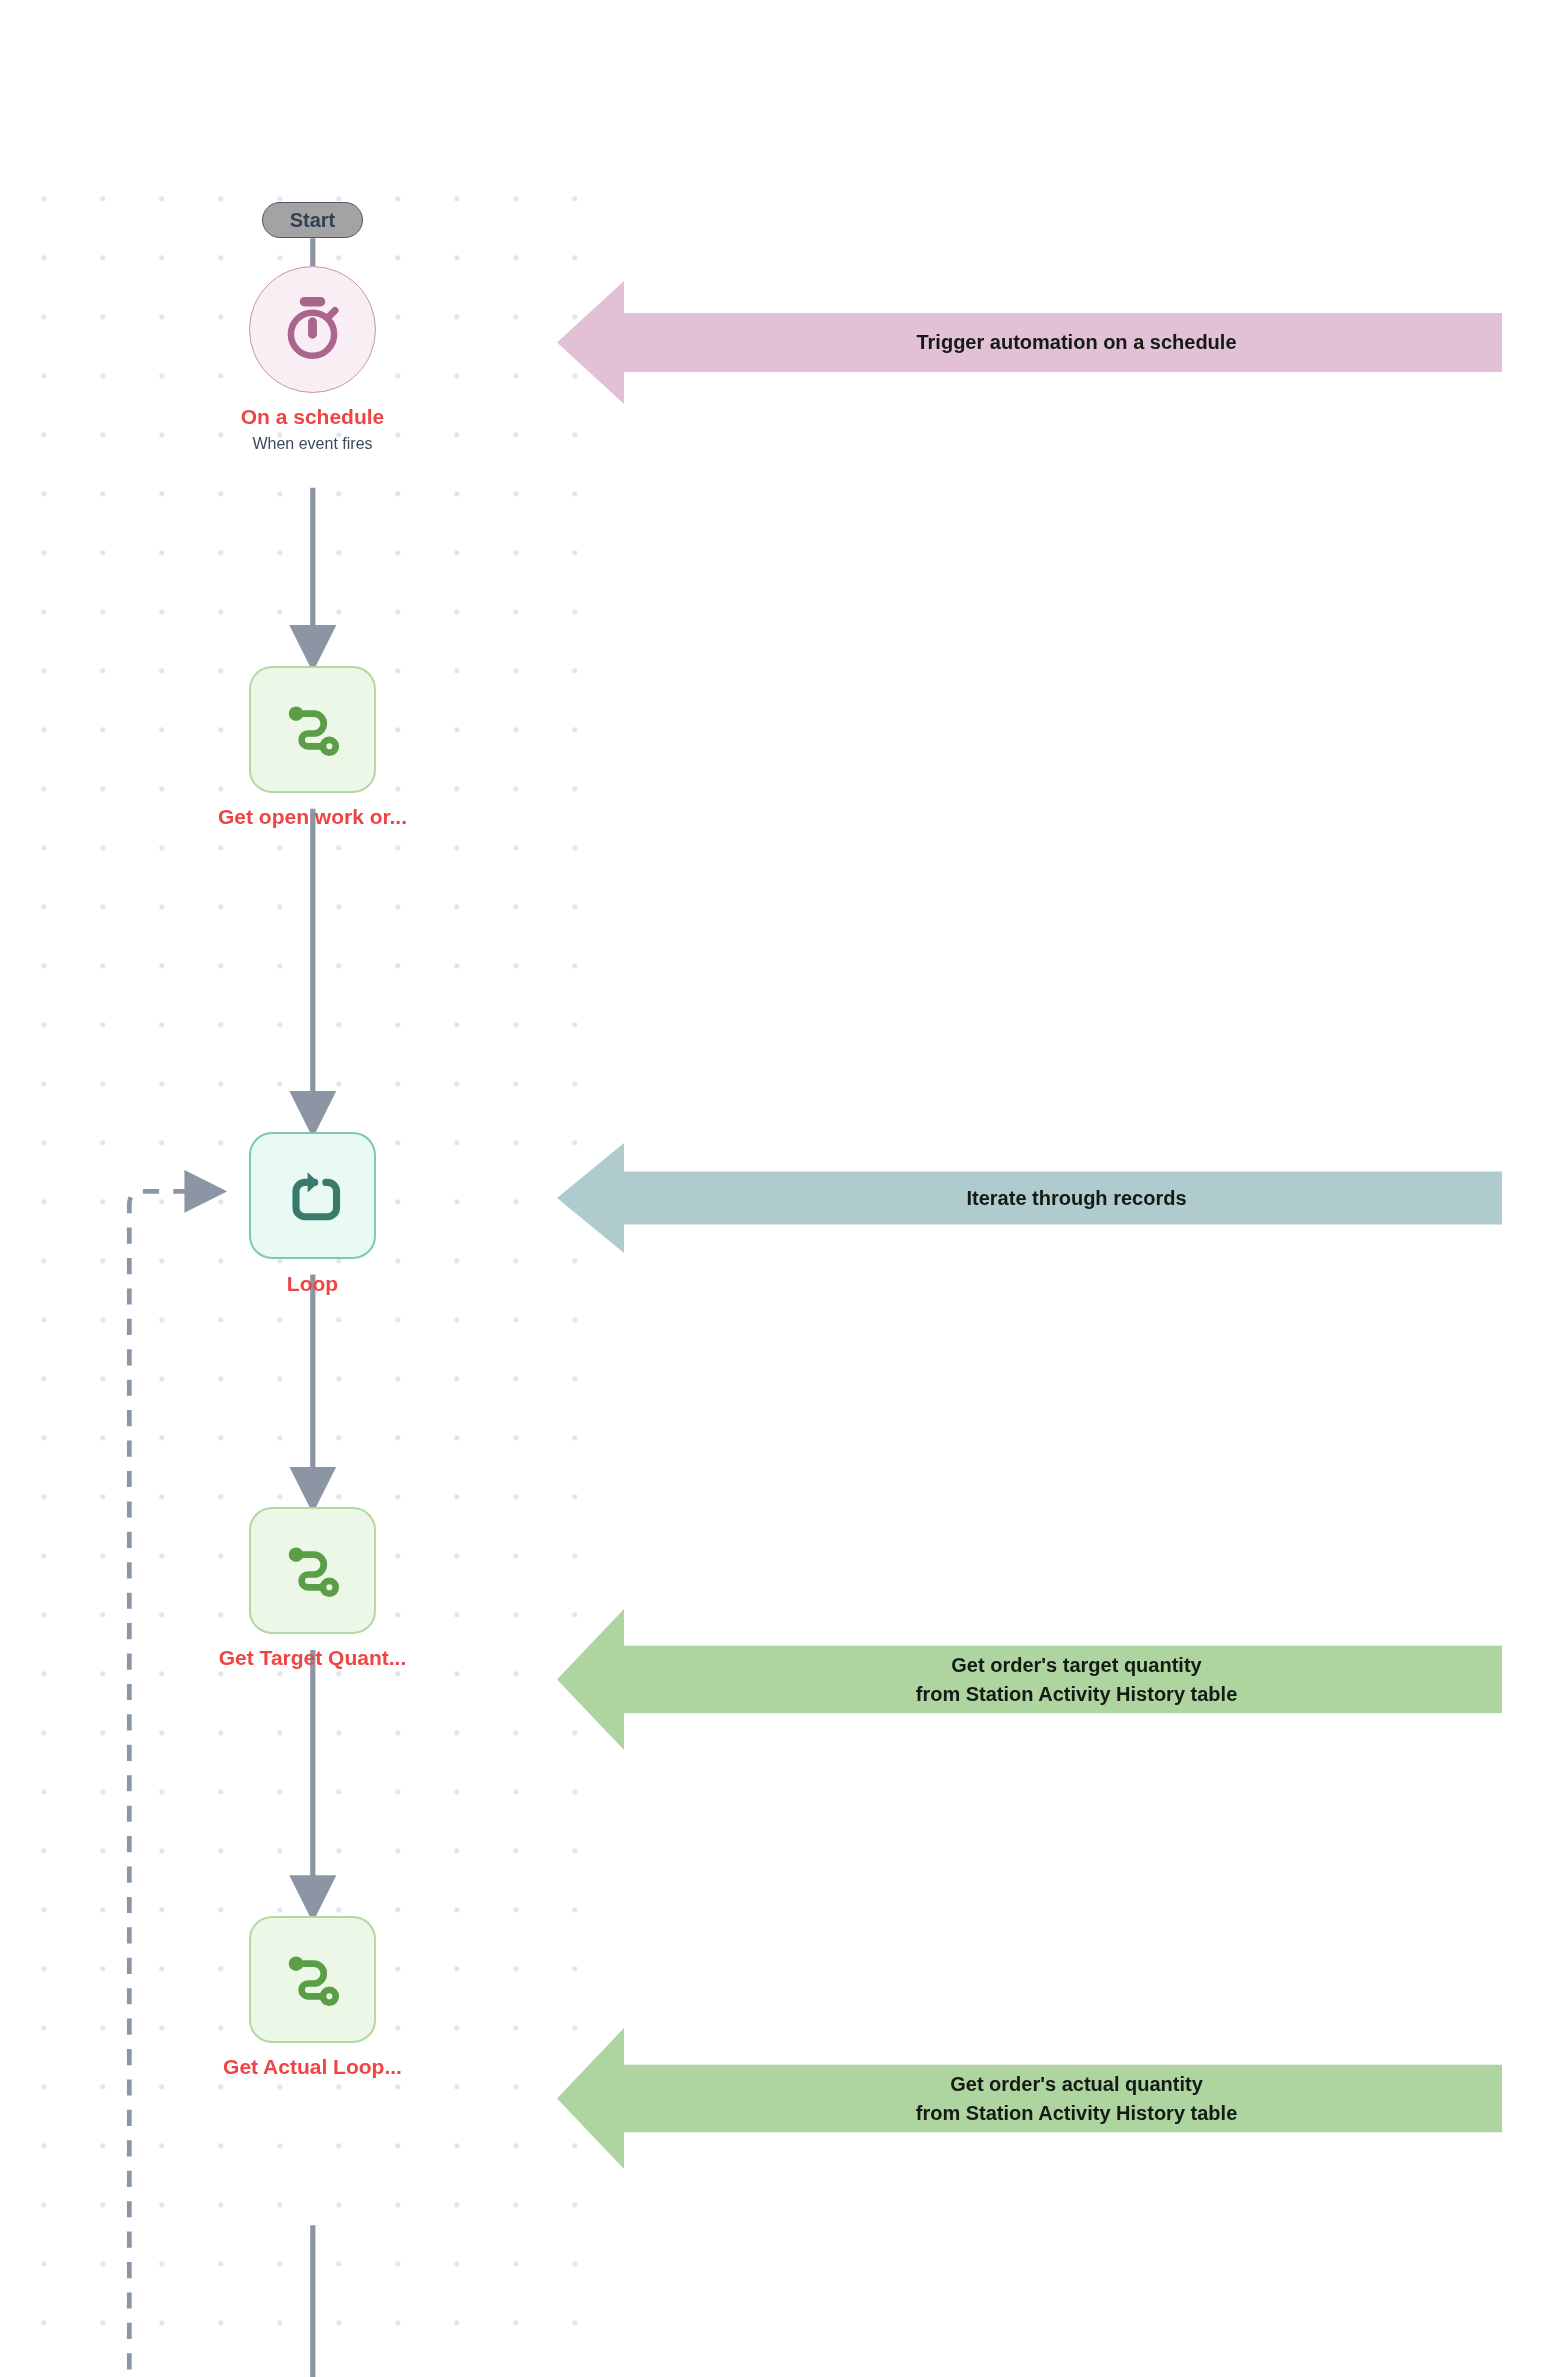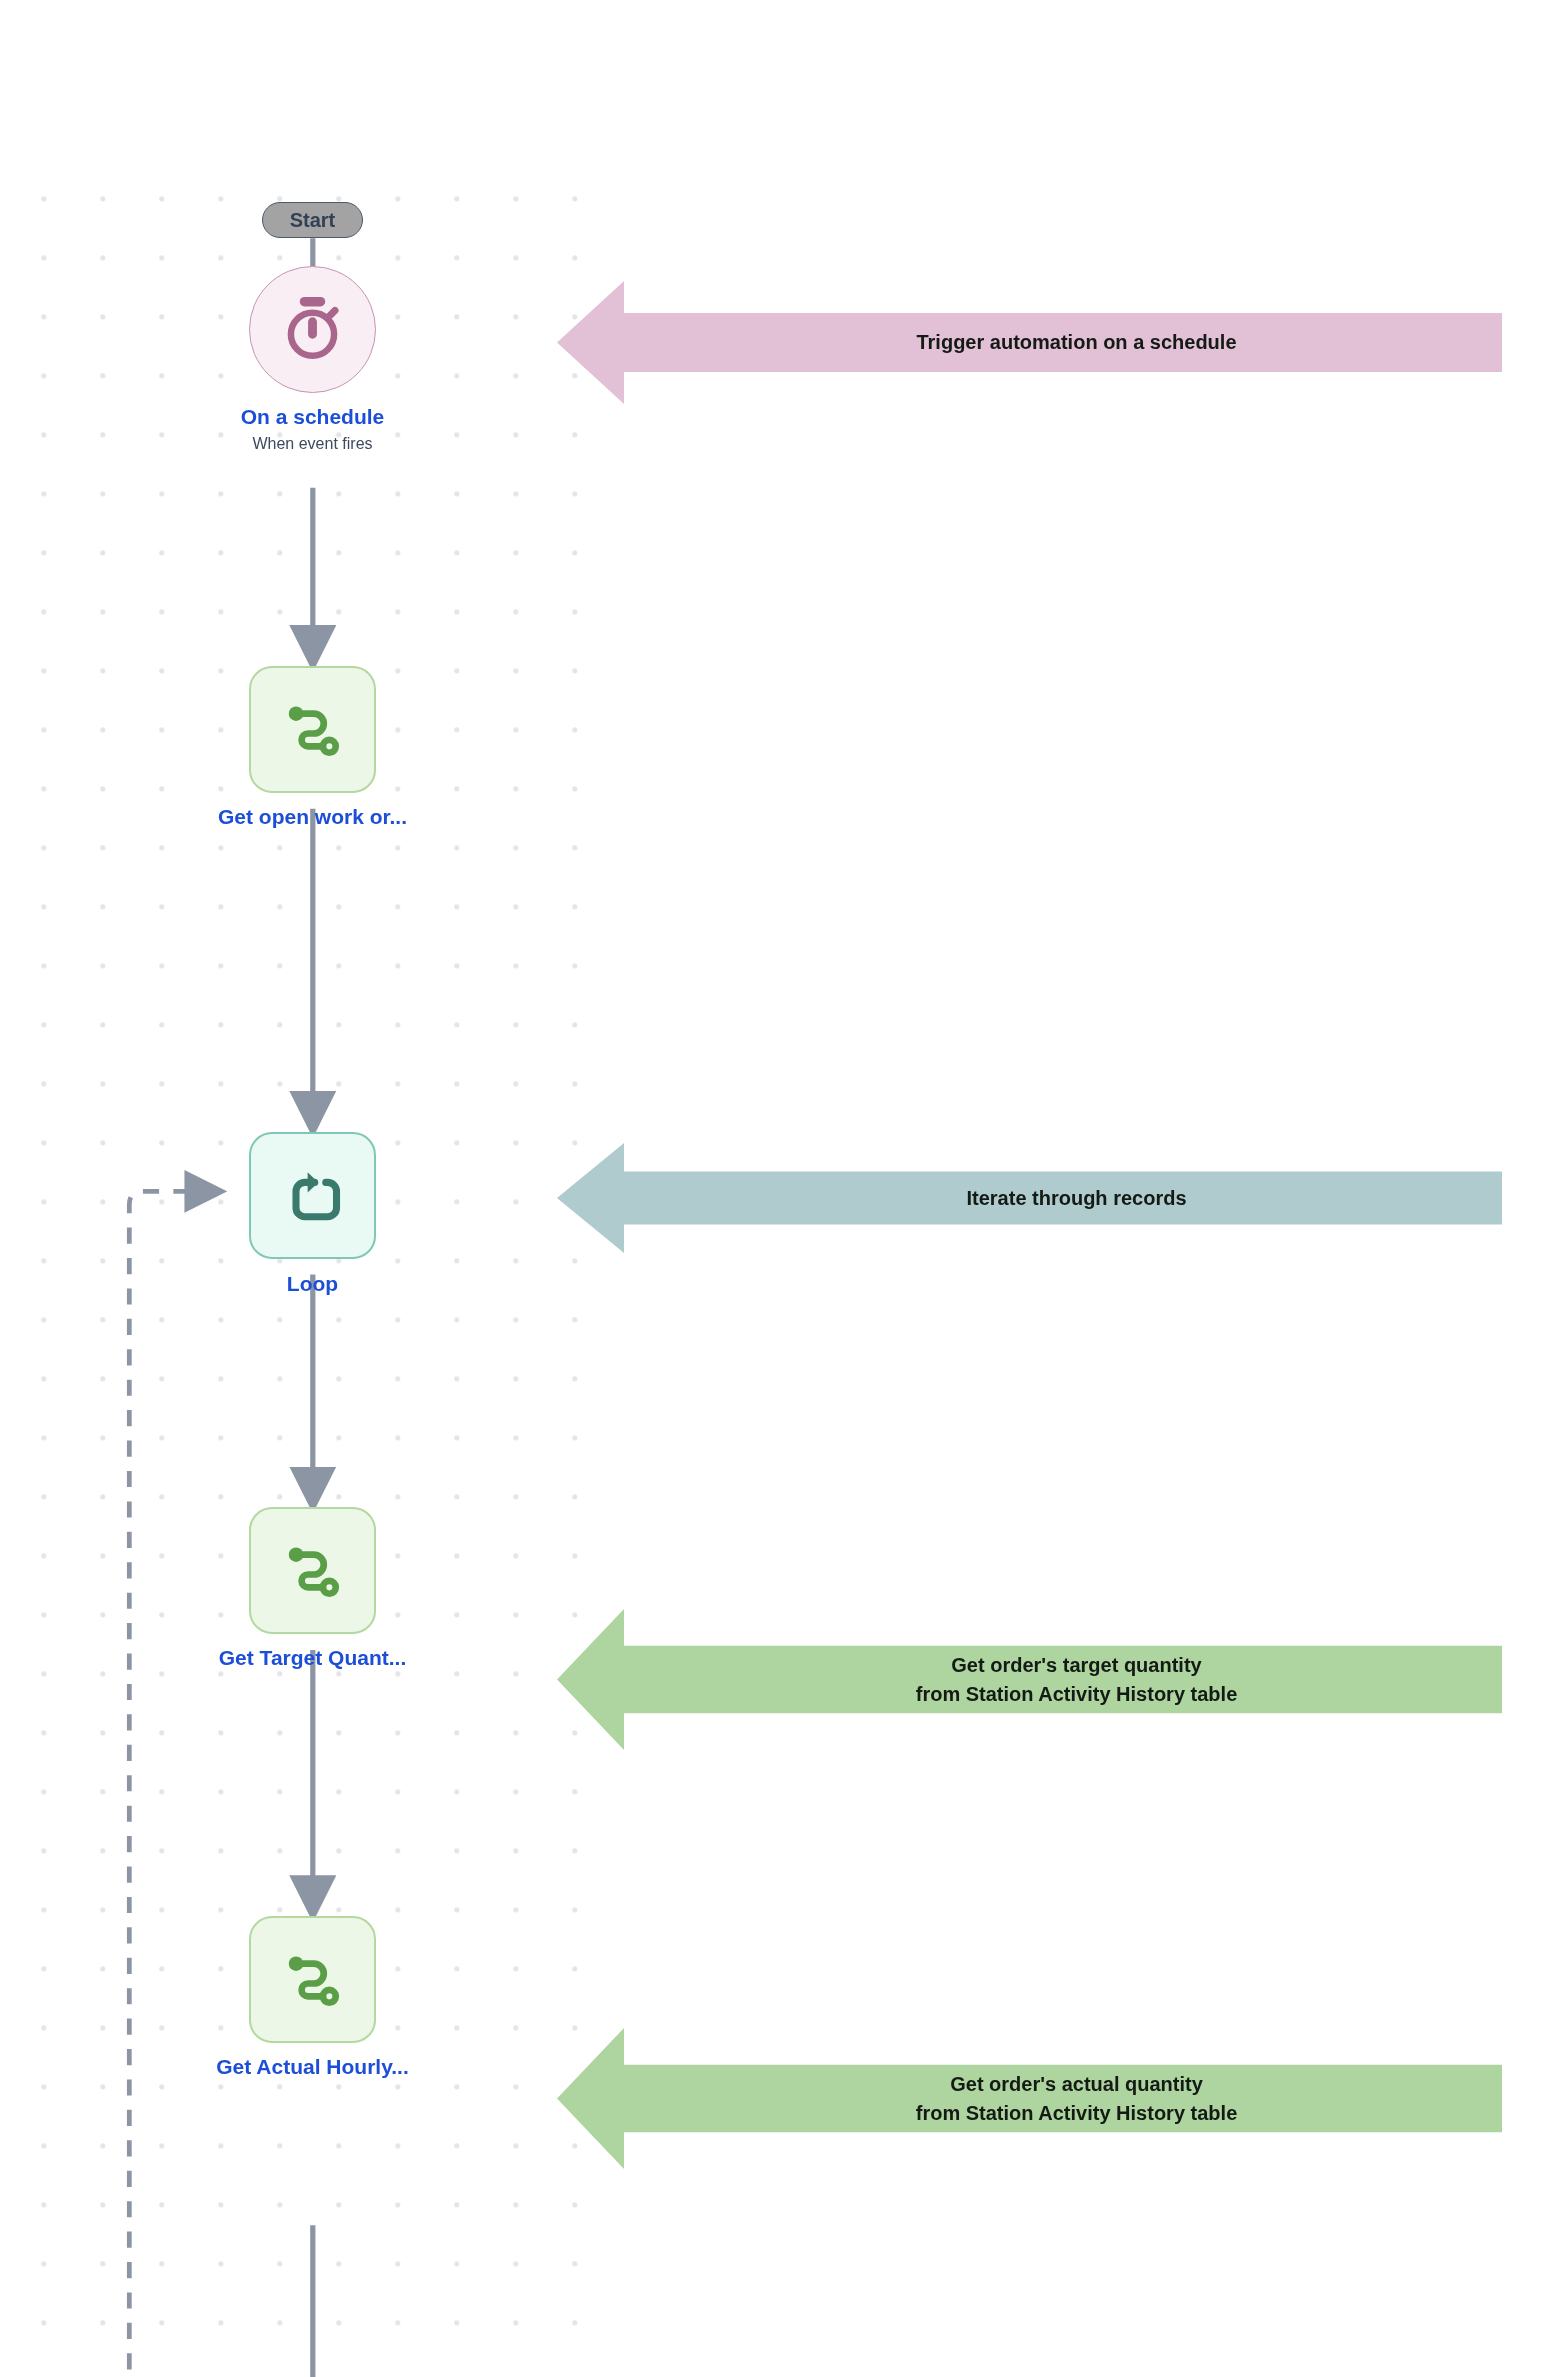--- a/index.html
+++ b/index.html
@@ -105,21 +105,21 @@
   }
 
   .node-label {
     position: absolute;
     width: 361px;
     left: 50%;
     transform: translateX(-50%);
     text-align: center;
     font-size: 21px;
     font-weight: 700;
-    color: #1d4ed8;
+    color: #ef4444;
     white-space: nowrap;
   }
   .node-sublabel {
     position: absolute;
     width: 361px;
     left: 50%;
     transform: translateX(-50%);
     text-align: center;
     font-size: 16px;
     font-weight: 400;
@@ -233,21 +233,21 @@
   </div>
 
   <div class="node" style="left:249px; top:1916px; width:127px; height:200px;">
     <div class="node-shape shape-rounded green-box" style="left:0; top:0;">
       <svg class="icon" width="70" height="70" viewBox="0 0 24 24" fill="none" stroke="#5a9e48" stroke-width="2.3" stroke-linecap="round" stroke-linejoin="round">
         <circle cx="6.2" cy="6.4" r="2.5" fill="#5a9e48" stroke="none"></circle>
         <circle cx="17.6" cy="17.6" r="2.2"></circle>
         <path d="M8.7 6.4 H12.3 A3.4 3.4 0 0 1 12.3 13.2 H10.3 A2.2 2.2 0 0 0 10.3 17.6 H15.4"></path>
       </svg>
     </div>
-    <div class="node-label" style="top:139px;">Get Actual Hourly...</div>
+    <div class="node-label" style="top:139px;">Get Actual Loop...</div>
   </div>
 
   <div class="callout pink" style="left:557px; top:281px; width:945px; height:123px;">
     <span class="callout-text">Trigger automation on a schedule</span>
   </div>
 
 
   <div class="callout blue" style="left:557px; top:1143px; width:945px; height:110px;">
     <span class="callout-text">Iterate through records</span>
   </div>

